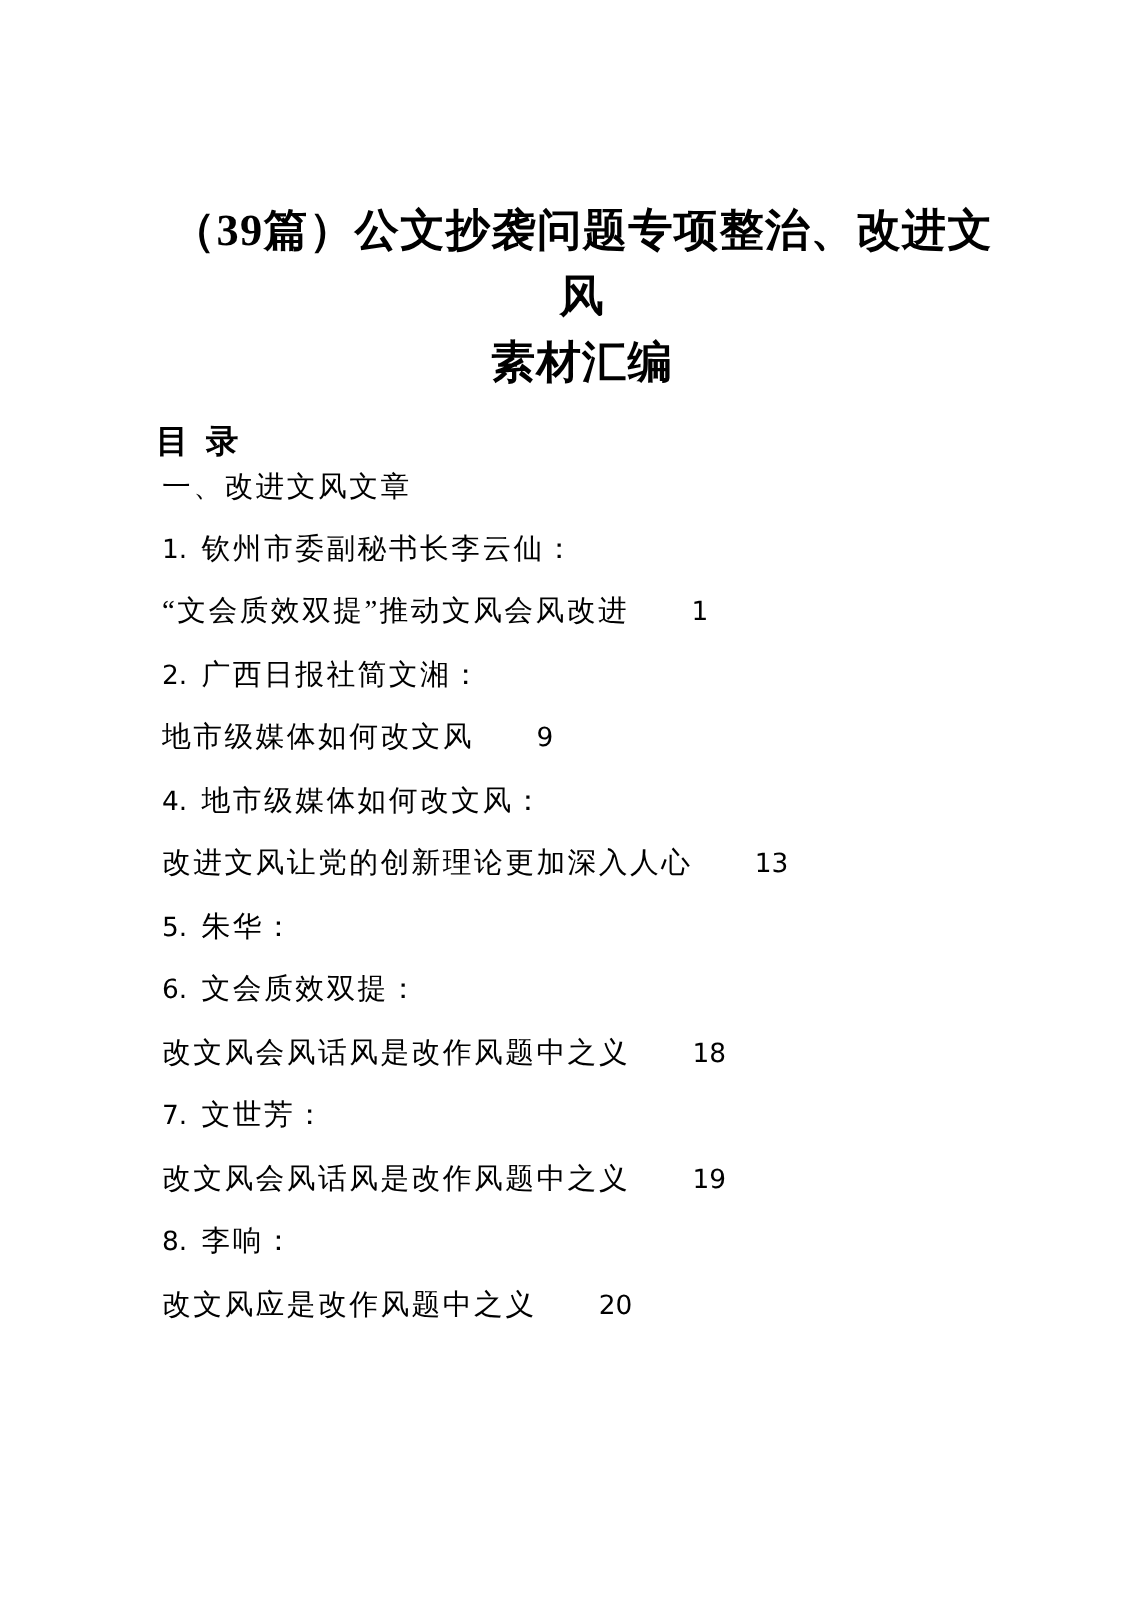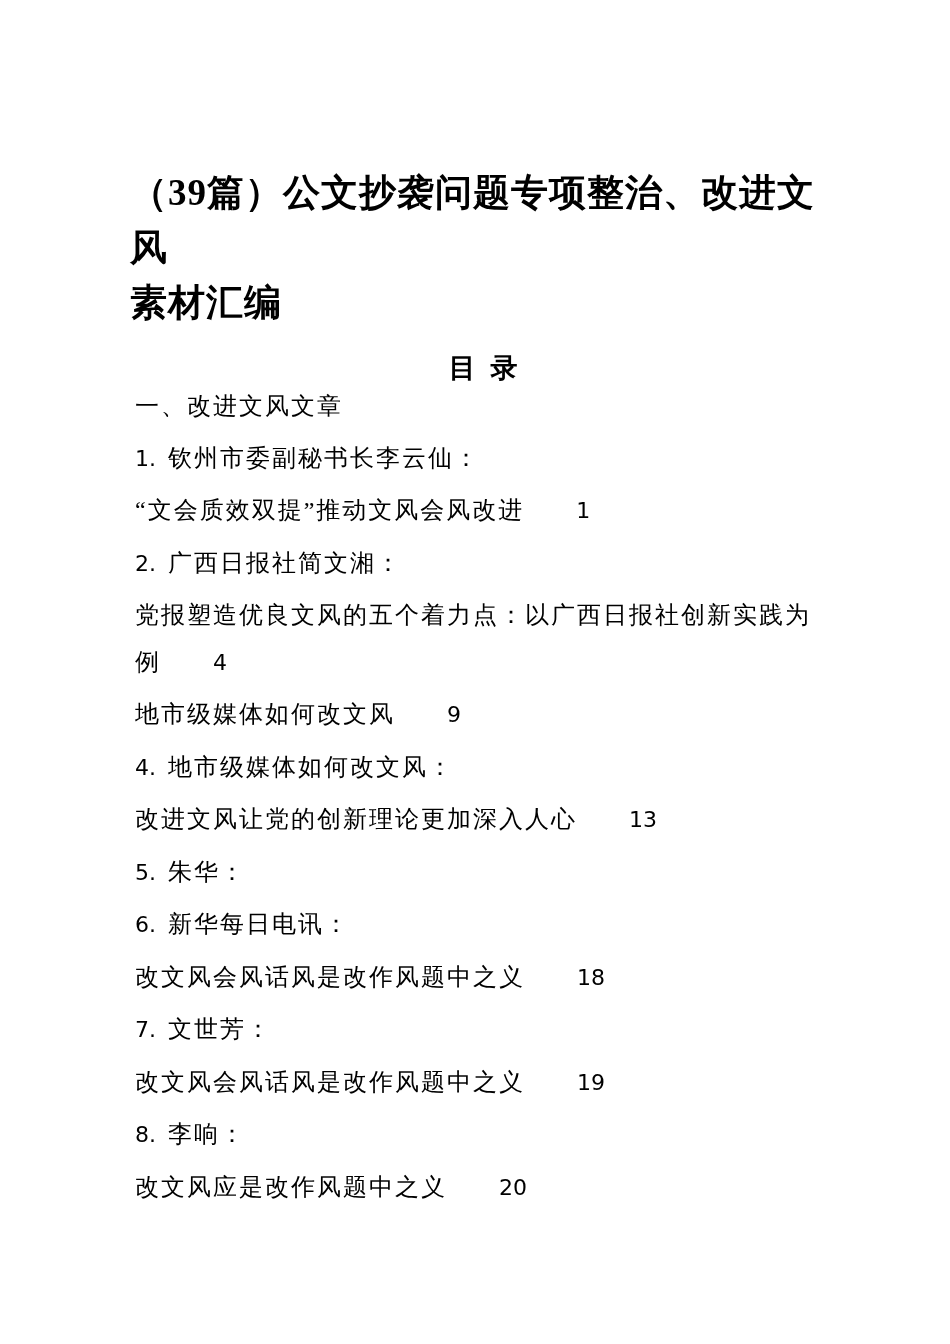--- a/index.html
+++ b/index.html
@@ -17,29 +17,30 @@
 
   .content {
     padding: 165px 110px 0 130px; 
   }
 
   .doc-title {
     margin: 0;
     font-size: 37px;
     line-height: 55px;
     font-weight: bold;
+    text-align: center;
     letter-spacing: 1px;
   }
 
   .toc-heading {
     margin: 22px 0 0 0;
     font-size: 27px;
     line-height: 32px;
     font-weight: bold;
-    text-align: center;
+    text-align: left;
     letter-spacing: 4px;
   }
 
   .toc {
     margin-top: -6px;
     font-size: 24px;
     line-height: 46.5px;
     letter-spacing: 2px;
   }
 
@@ -72,30 +73,29 @@
     <h2 class="toc-heading">目 录</h2>
 
     <div class="toc">
 
       <p>一、改进文风文章</p>
 
       <p><span class="entry-num">1.</span><span>钦州市委副秘书长李云仙：</span></p>
       <p class="entry-title-line"><span>“文会质效双提”推动文风会风改进</span> <span class="page-num">1</span></p>
 
       <p><span class="entry-num">2.</span><span>广西日报社简文湘：</span></p>
-      <p class="entry-title-line"><span>党报塑造优良文风的五个着力点：以广西日报社创新实践为例</span> <span class="page-num">4</span></p>
 
       <p class="entry-title-line"><span>地市级媒体如何改文风</span> <span class="page-num">9</span></p>
 
       <p><span class="entry-num">4.</span><span>地市级媒体如何改文风：</span></p>
       <p class="entry-title-line"><span>改进文风让党的创新理论更加深入人心</span> <span class="page-num">13</span></p>
 
       <p><span class="entry-num">5.</span><span>朱华：</span></p>
 
-      <p><span class="entry-num">6.</span><span>新华每日电讯：</span></p>
+      <p><span class="entry-num">6.</span><span>文会质效双提：</span></p>
       <p class="entry-title-line"><span>改文风会风话风是改作风题中之义</span> <span class="page-num">18</span></p>
 
       <p><span class="entry-num">7.</span><span>文世芳：</span></p>
       <p class="entry-title-line"><span>改文风会风话风是改作风题中之义</span> <span class="page-num">19</span></p>
 
       <p><span class="entry-num">8.</span><span>李响：</span></p>
       <p class="entry-title-line"><span>改文风应是改作风题中之义</span> <span class="page-num">20</span></p>
 
     </div>
   </div>

